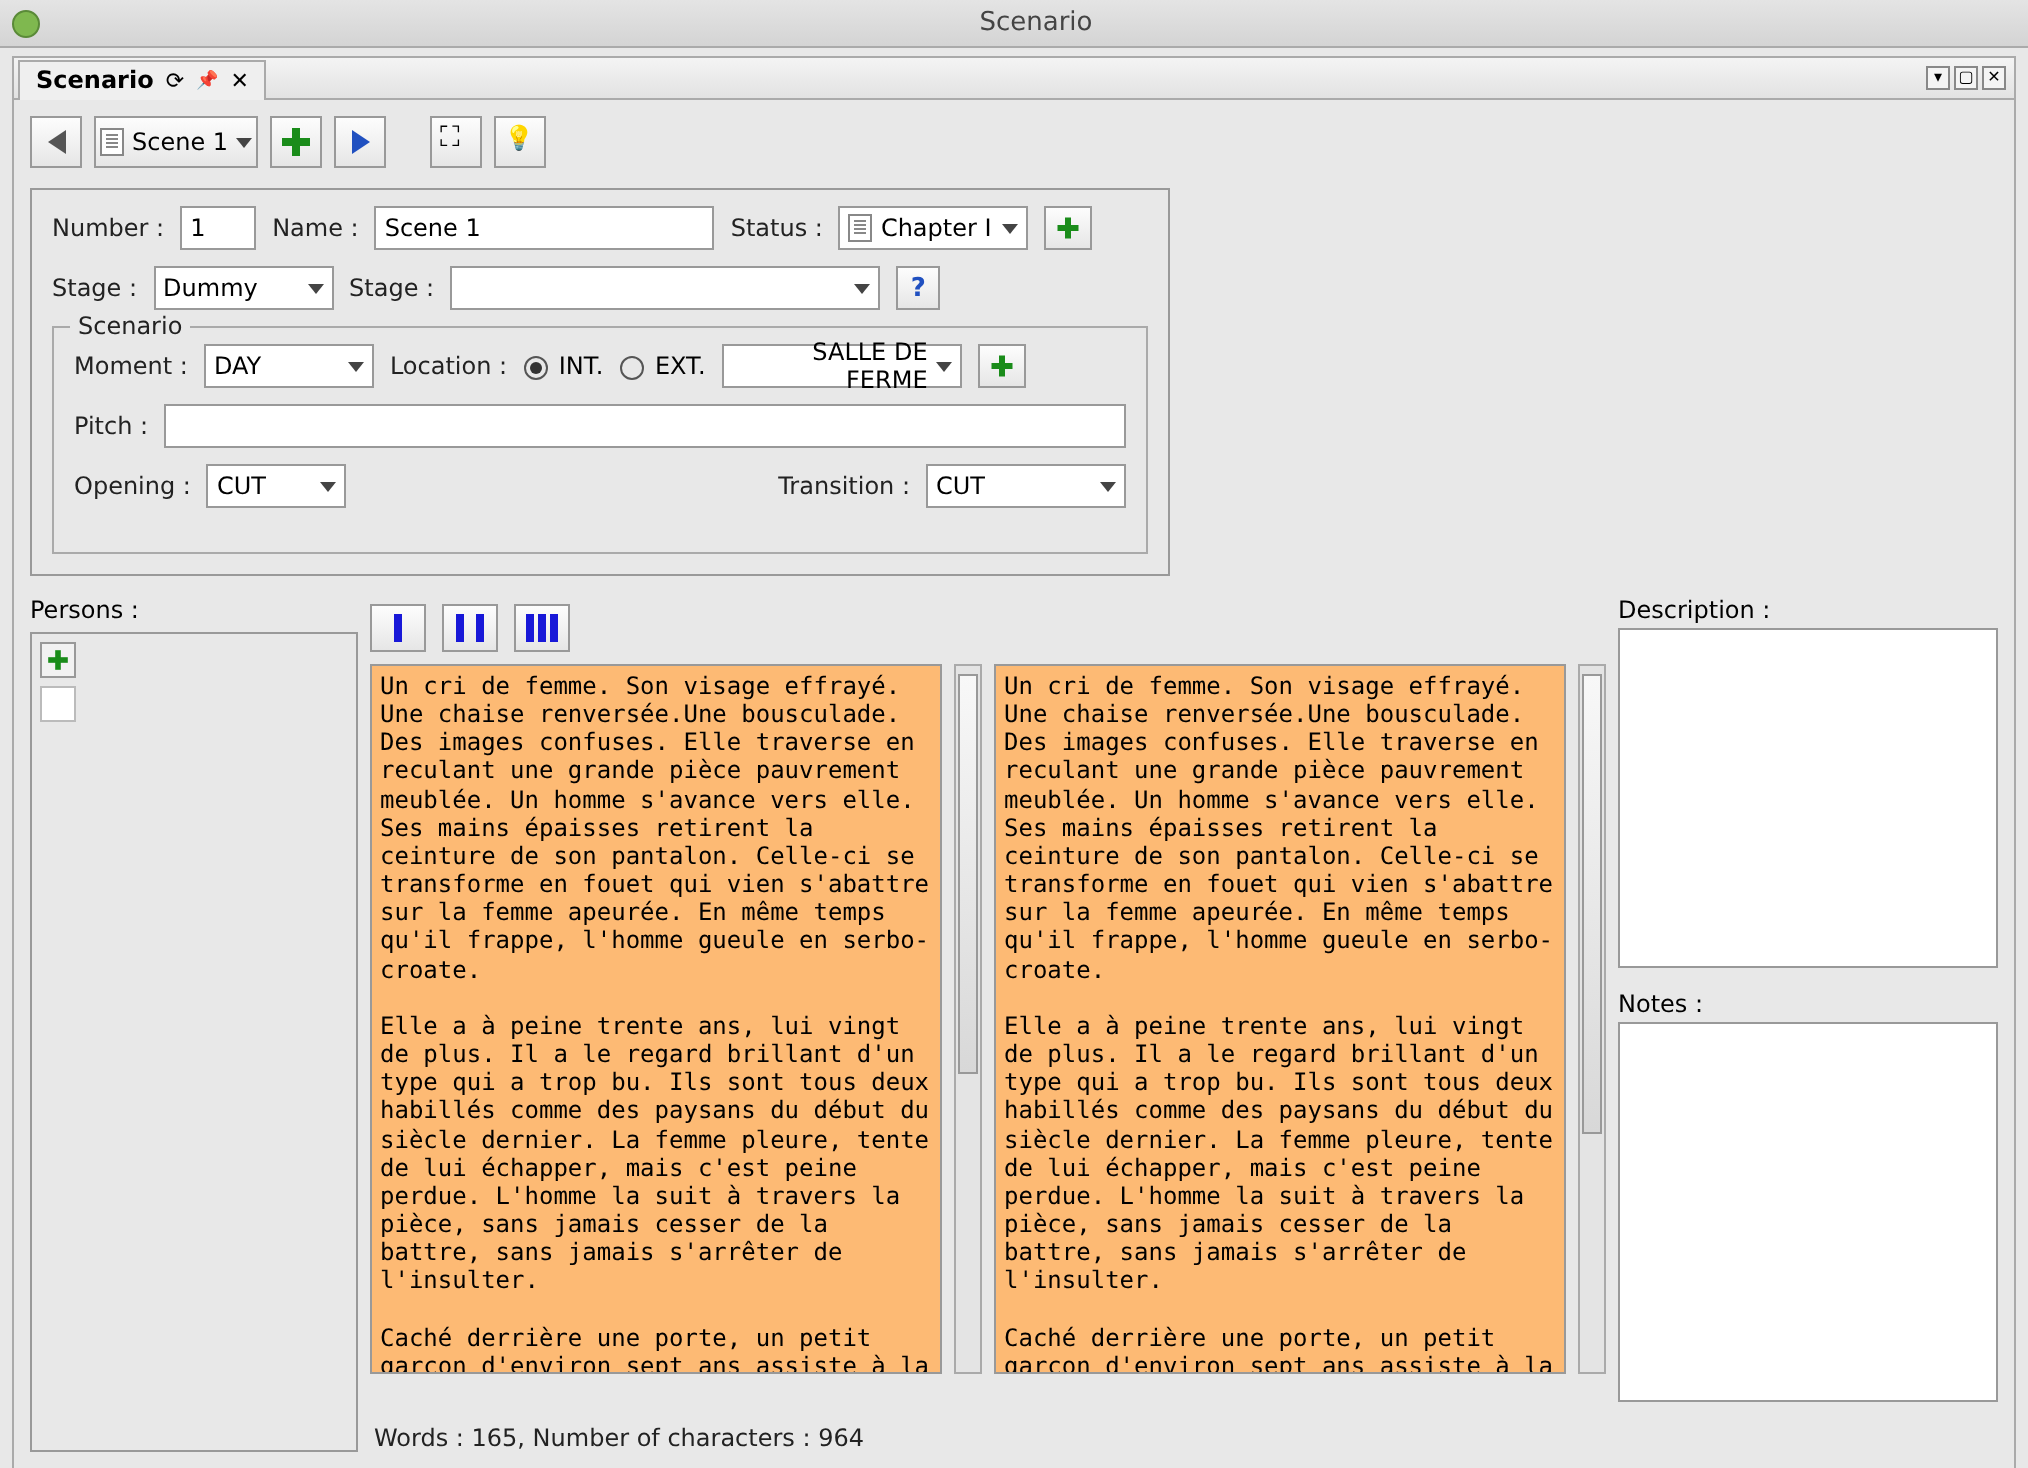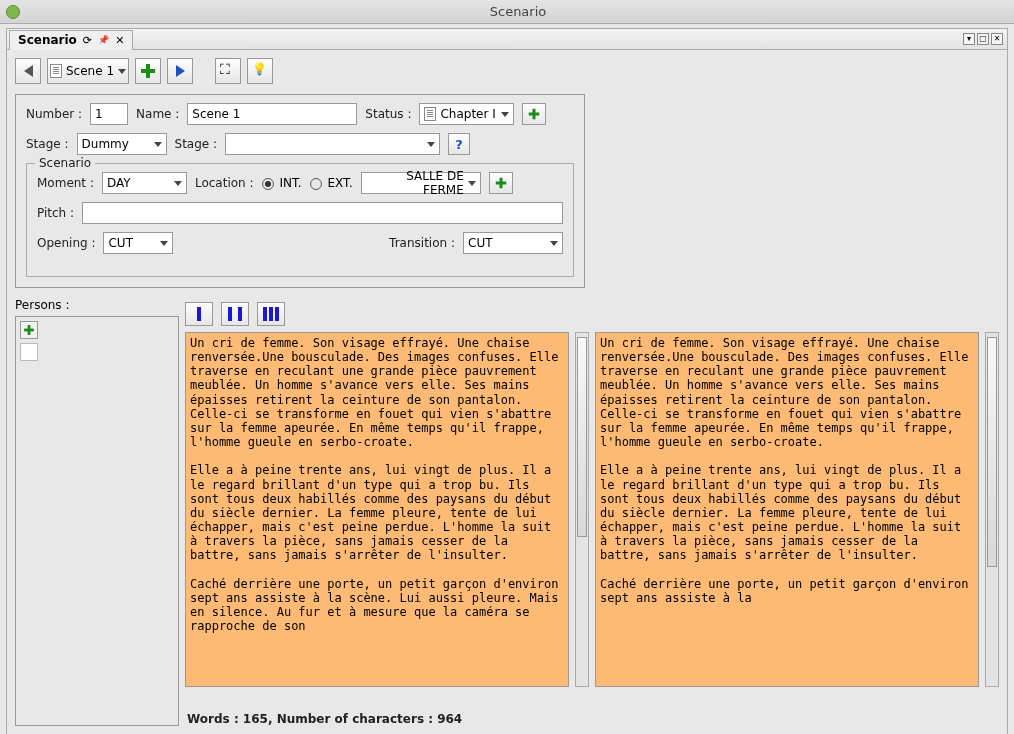--- a/index.html
+++ b/index.html
@@ -60,21 +60,21 @@
 .persons-body .empty { width:18px;height:18px;border:1px solid #bbb;background:#fff;}
 
 .editor-col { flex:1; display:flex; flex-direction:column; }
 .editor-toolbar { display:flex; gap:8px; padding:4px 0 6px 0; }
 .col-btn { width:28px;height:24px;border:1px solid #999;background:linear-gradient(#fdfdfd,#e6e6e6);display:flex;align-items:center;justify-content:center;gap:2px;cursor:pointer;}
 .bar { width:4px;height:14px;background:#1818d8;}
 .editor-split { display:flex; gap:6px; flex:1; }
 .textpane { flex:1; border:1px solid #999; background:#fdba74; padding:3px 4px; font-family:"DejaVu Sans Mono",monospace; font-size:12px; line-height:1.18; white-space:pre-wrap; overflow:hidden; position:relative; height:355px;}
 .scrollbar-v { width:14px; background:#e4e4e4; border:1px solid #aaa; position:relative; height:355px;}
 .scroll-thumb { position:absolute; left:1px; width:10px; background:linear-gradient(#f8f8f8,#d8d8d8); border:1px solid #999;}
-.statusline { padding:4px 2px 0 2px; color:#222;font-weight:bold; }
+.statusline { padding:4px 2px 0 2px; color:#222; }
 
 .right-col { width:190px; display:flex; flex-direction:column; gap:8px; }
 .right-col .box-label { margin-bottom:2px; }
 .right-col textarea { width:100%; border:1px solid #999; background:#fff; resize:none; padding:2px; }
 </style>
 </head>
 <body>
 
 <div class="titlebar">
   <div class="tb-close"></div>
@@ -235,16 +235,26 @@
 Elle a à peine trente ans, lui vingt de plus. Il a le regard brillant d'un type qui a trop bu. Ils sont tous deux habillés comme des paysans du début du siècle dernier. La femme pleure, tente de lui échapper, mais c'est peine perdue. L'homme la suit à travers la pièce, sans jamais cesser de la battre, sans jamais s'arrêter de l'insulter.
 
 Caché derrière une porte, un petit garçon d'environ sept ans assiste à la</div>
           <div class="scrollbar-v">
               <div class="scroll-thumb" style="top:4px;height:230px"></div>
             </div>
         </div>
         <div class="statusline">Words : 165, Number of characters : 964</div>
       </div>
 
+      <div class="right-col">
+        <div>
+          <div class="box-label">Description :</div>
+          <textarea style="height: 170px;"></textarea>
+        </div>
+        <div>
+          <div class="box-label">Notes :</div>
+          <textarea style="height: 190px;"></textarea>
+        </div>
+      </div>
     </div>
 
   </div>
 </div>
 
 </body></html>

